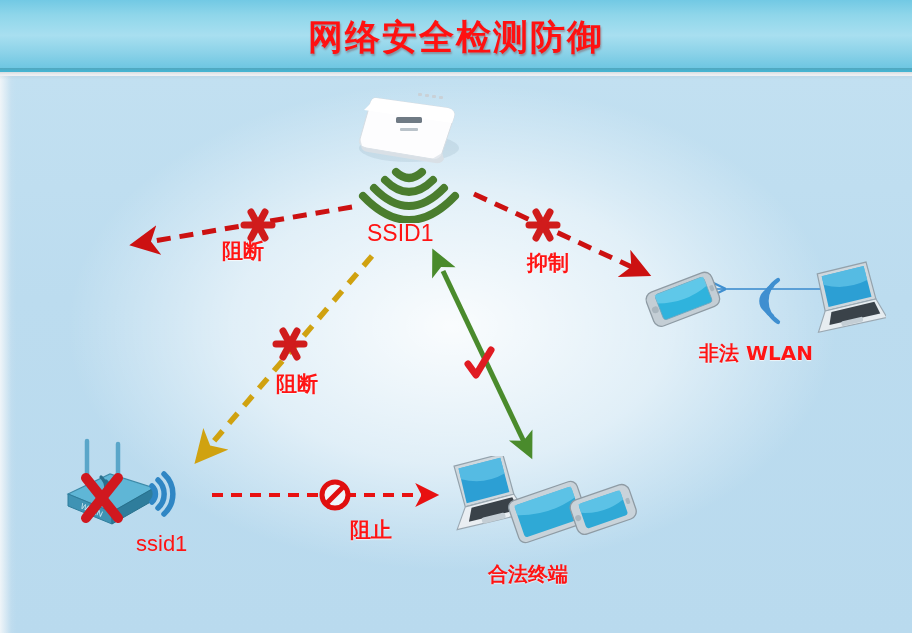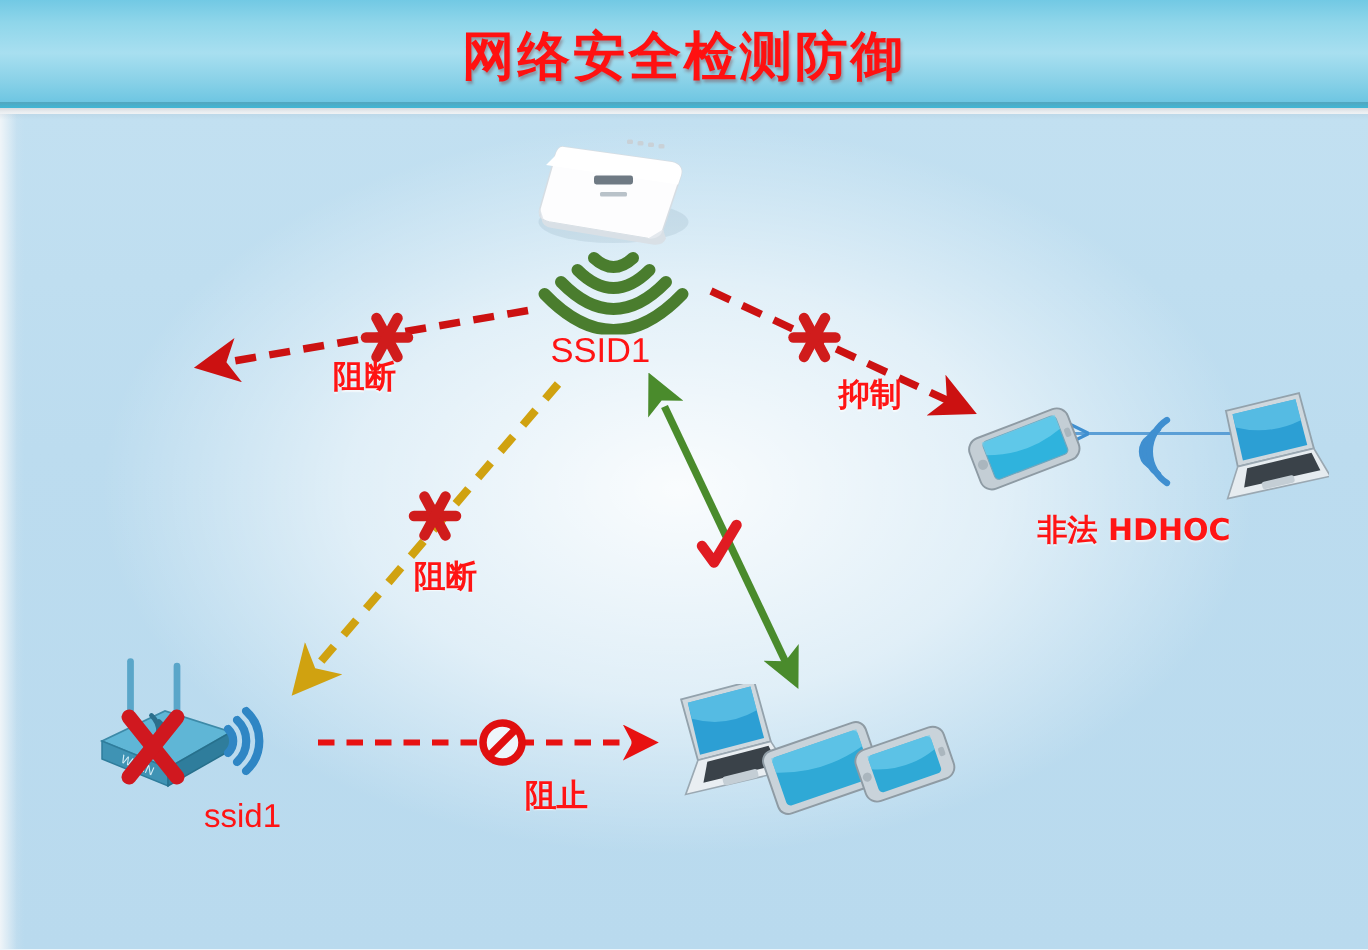--- a/index.html
+++ b/index.html
@@ -201,21 +201,21 @@
           <g transform="rotate(-9 32 38)">
             <path d="M10,6 L60,2 L64,40 L12,44 Z" fill="#cfd8de" stroke="#93a2ac" stroke-width="1.2"></path>
             <path d="M14,9 L57,5.6 L60,37 L16,40.6 Z" fill="#2c9fd4"></path>
             <path d="M14,9 L57,5.6 L58.4,20 Q36,27 14.8,18 Z" fill="#63c4e8" opacity=".75"></path>
             <path d="M12,44 L64,40 L72,60 L2,64 Z" fill="#e6ecf0" stroke="#9aa8b2" stroke-width="1.1"></path>
             <path d="M18,46 L62,42.6 L66,55 L14,58.4 Z" fill="#3a4249"></path>
             <rect x="26" y="56" width="22" height="5" rx="1.6" fill="#c4ced5" transform="rotate(-4 37 58)"></rect>
           </g>
         </g>
       </svg>
-      <div class="cap" style="top:82px;left:48%;">非法  HDHOC</div>
+      <div class="cap" style="top:82px;left:48%;">非法  WLAN</div>
     </div>
 
     <div class="node" style="left:50px;top:360px;width:175px;height:130px;">
       <svg width="175" height="105" viewBox="0 0 175 105">
 
         <g stroke="#5aa6c9" stroke-width="4.5" stroke-linecap="round">
           <line x1="37" y1="5" x2="37" y2="40"></line>
           <line x1="68" y1="8" x2="68" y2="42"></line>
         </g>
 
@@ -265,21 +265,22 @@
         </g>
 
         <g transform="rotate(-19 163 62)">
           <rect x="135" y="36" width="62" height="36" rx="8" fill="#c9d3da" stroke="#8e9ba4" stroke-width="1.3"></rect>
           <rect x="144" y="41" width="44" height="26" rx="3" fill="#2fa9d6"></rect>
           <path d="M144,41 L188,41 L188,51 Q166,59 144,50 Z" fill="#6fcdec" opacity=".7"></path>
           <circle cx="139.5" cy="54" r="3" fill="#aab6be"></circle>
           <rect x="190" y="51" width="4" height="6" rx="1.5" fill="#aab6be"></rect>
         </g>
       </svg>
+      <div class="cap" style="top:105px;left:44%;">合法终端</div>
     </div>
 
     <div class="edgelabel" style="left:222px;top:161px;">阻断</div>
-    <div class="edgelabel" style="left:527px;top:173px;margin-left:32px;">抑制</div>
+    <div class="edgelabel" style="left:527px;top:173px;">抑制</div>
     <div class="edgelabel" style="left:276px;top:294px;">阻断</div>
     <div class="edgelabel" style="left:310px;top:440px;margin-left:40px;">阻止</div>
 
   </div>
 </div>
 
 </body></html>

